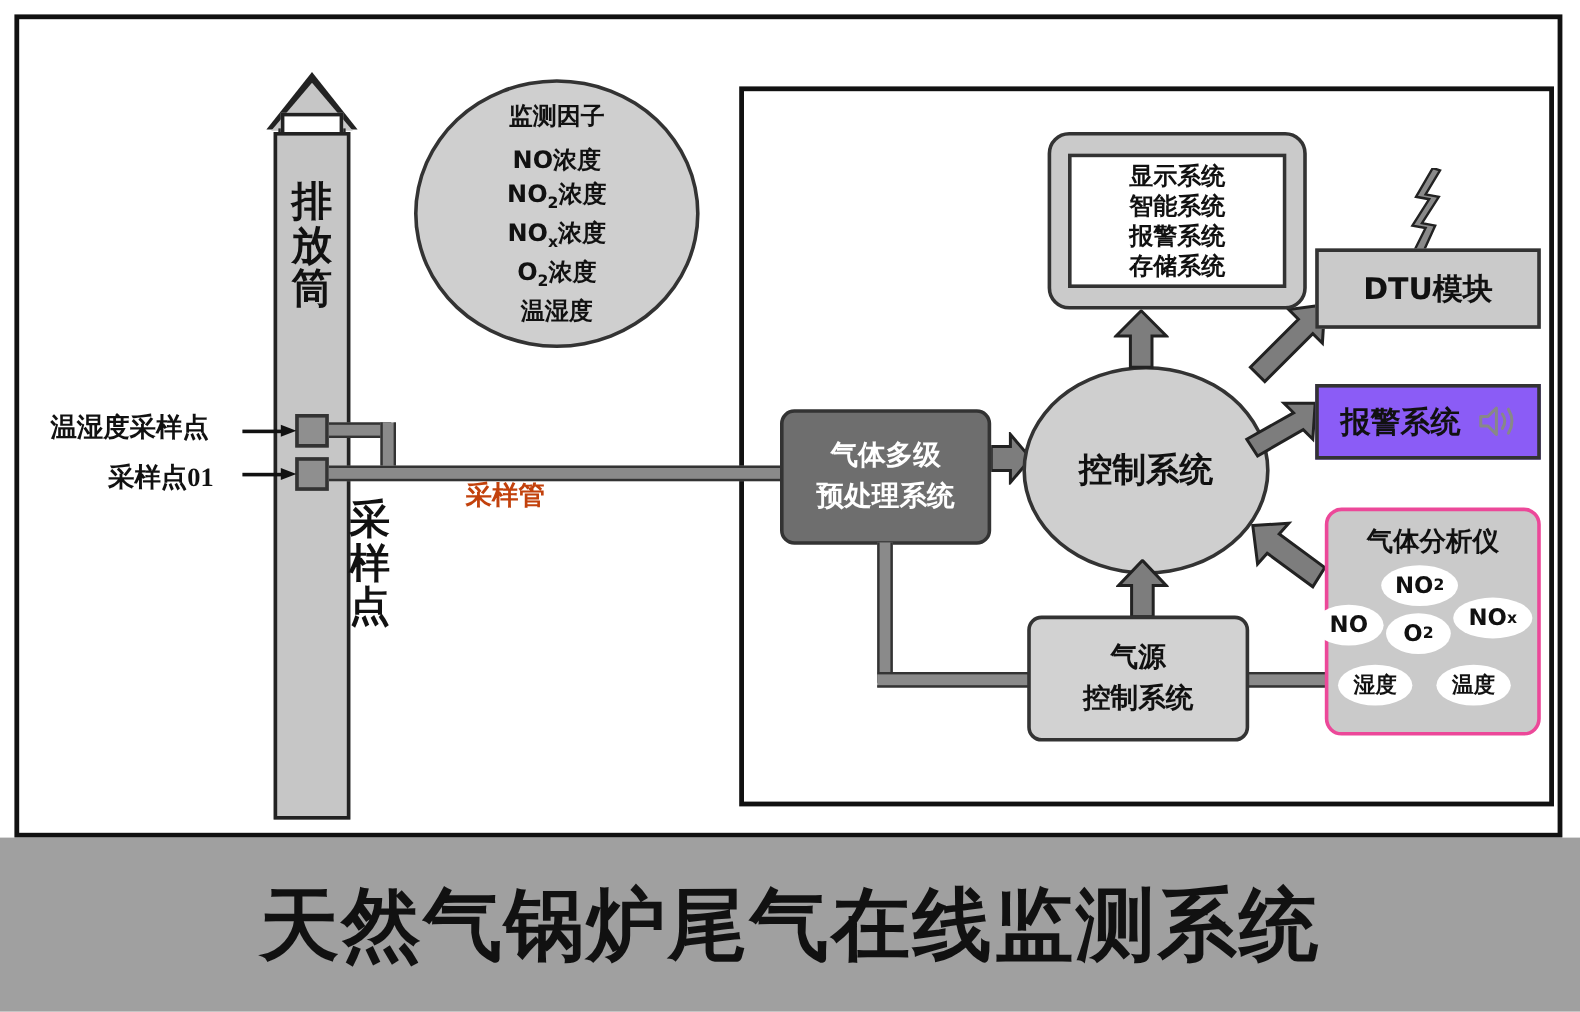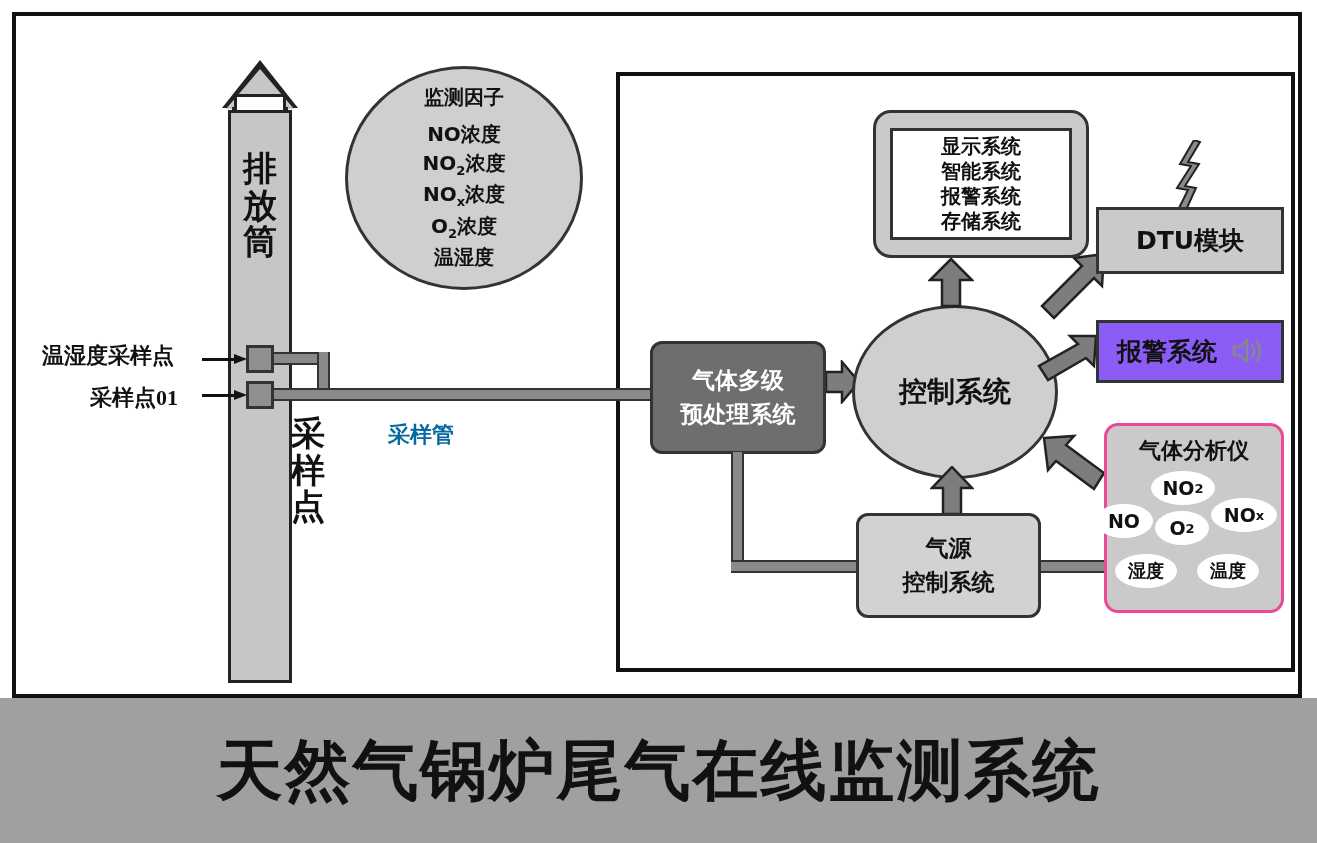--- a/index.html
+++ b/index.html
@@ -123,23 +123,22 @@
   }
   .arrow-temp{left:202px;top:354px;}
   .arrow-point{left:202px;top:390px;}
 
   
   .pipe-h{position:absolute;height:9px;background:#8a8a8a;border-top:2px solid #333;border-bottom:2px solid #333;box-sizing:content-box;}
   .pipe-v{position:absolute;width:9px;background:#8a8a8a;border-left:2px solid #333;border-right:2px solid #333;box-sizing:content-box;}
 
   .sample-tube-label{
     position:absolute;left:388px;top:398px;
-    font-size:22px;font-weight:bold;color:#0369a1;
+    font-size:22px;font-weight:bold;color:#c2410c;
     font-family:Liberation Mono, monospace;
-    margin-top:22px;
   }
 
   
   .box{
     position:absolute;box-sizing:border-box;
     border:3px solid #333;
     display:flex;align-items:center;justify-content:center;
     text-align:center;
     font-family:"DejaVu Sans","Liberation Sans",sans-serif;
     font-weight:bold;color:#111;

